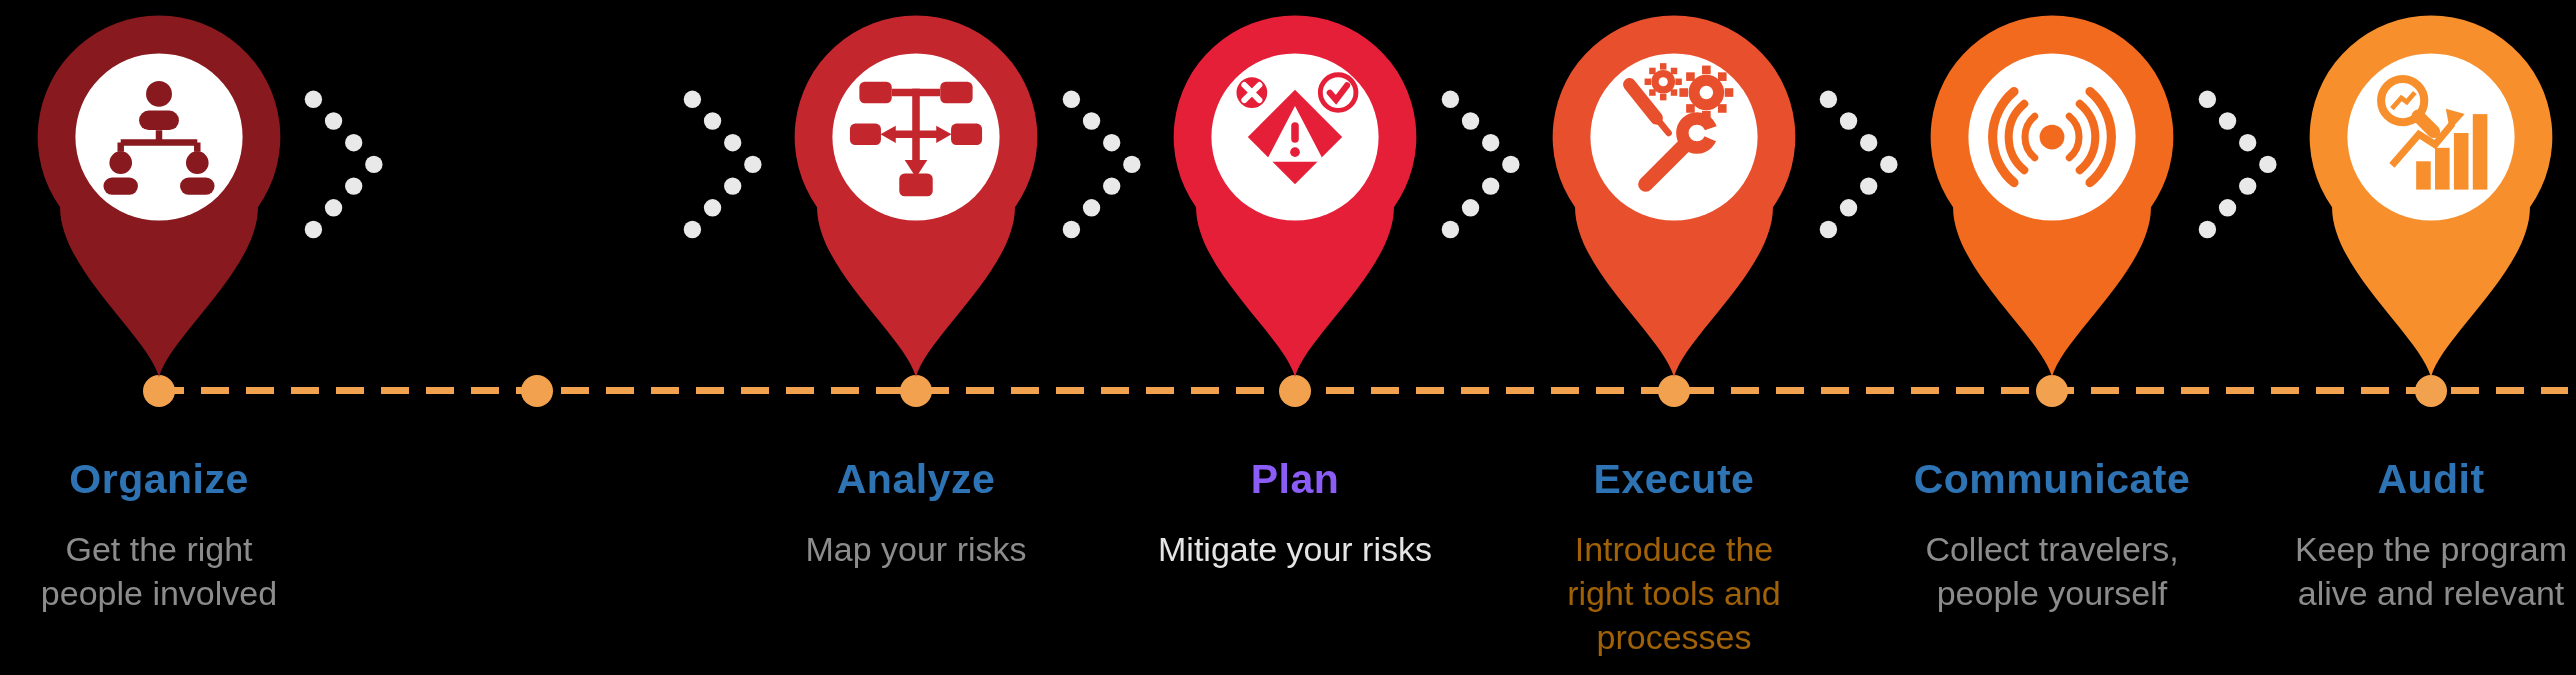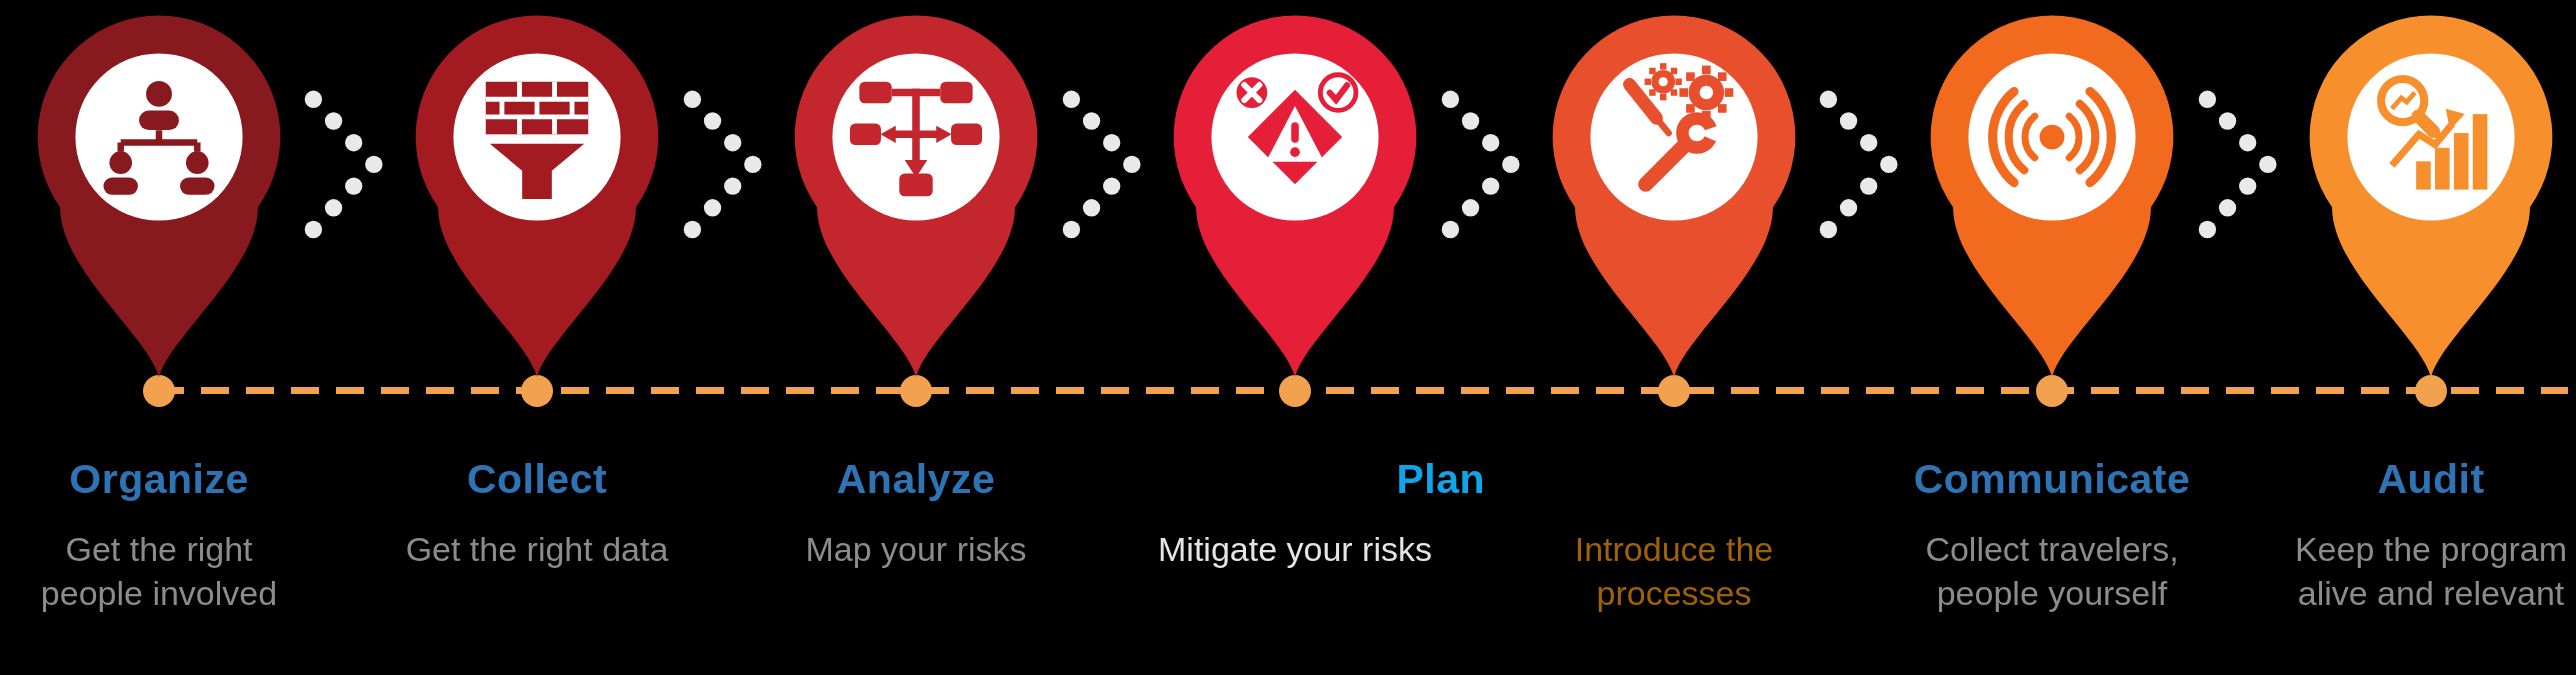--- a/index.html
+++ b/index.html
@@ -44,35 +44,20 @@
 <div class="timeline-dot" style="left: 127px; background: rgb(242, 161, 78);"></div>
     <div class="chevron" style="left: 285px;"><svg viewBox="0 0 60 100" width="93" height="155">
         <circle cx="8" cy="6" r="5.6" fill="#E9E9E9"></circle>
         <circle cx="21" cy="20" r="5.6" fill="#E9E9E9"></circle>
         <circle cx="34" cy="34" r="5.6" fill="#E9E9E9"></circle>
         <circle cx="47" cy="48" r="5.6" fill="#E9E9E9"></circle>
         <circle cx="34" cy="62" r="5.6" fill="#E9E9E9"></circle>
         <circle cx="21" cy="76" r="5.6" fill="#E9E9E9"></circle>
         <circle cx="8" cy="90" r="5.6" fill="#E9E9E9"></circle>
       </svg></div>
-  <div class="step" style="left: 331px;">
-    <div class="pin"><svg viewBox="0 0 100 135" width="270" height="364">
-    <path d="M50 135 C54 120 86.7 95 86.7 72 A45 45 0 1 0 13.3 72 C13.3 95 46 120 50 135 Z" fill="#A31B21"></path>
-    <circle cx="50" cy="46" r="31" fill="#fff"></circle>
-    <g>
-    <rect x="31" y="25.5" width="38" height="19.5" fill="#A31B21"></rect>
-    <path d="M31 32 H69 M31 38.5 H69 M43.5 25.5 V32 M56.5 25.5 V32 M37 32 V38.5 M50 32 V38.5 M63 32 V38.5 M43.5 38.5 V45 M56.5 38.5 V45" stroke="#fff" stroke-width="1.8" fill="none"></path>
-    <path d="M32.5 48.5 H67.5 L55.5 58.5 V69 H44.5 V58.5 Z" fill="#A31B21"></path>
-          </g>
-  </svg></div>
-    <div class="step-title" style="color: rgb(46, 116, 181);">Collect</div>
-    <div class="step-sub" style="color: rgb(140, 140, 140);">
-        <div>Get the right data</div>
-      </div>
-  </div>
 <div class="timeline-dot" style="left: 505px; background: rgb(242, 161, 78);"></div>
     <div class="chevron" style="left: 664px;"><svg viewBox="0 0 60 100" width="93" height="155">
         <circle cx="8" cy="6" r="5.6" fill="#E9E9E9"></circle>
         <circle cx="21" cy="20" r="5.6" fill="#E9E9E9"></circle>
         <circle cx="34" cy="34" r="5.6" fill="#E9E9E9"></circle>
         <circle cx="47" cy="48" r="5.6" fill="#E9E9E9"></circle>
         <circle cx="34" cy="62" r="5.6" fill="#E9E9E9"></circle>
         <circle cx="21" cy="76" r="5.6" fill="#E9E9E9"></circle>
         <circle cx="8" cy="90" r="5.6" fill="#E9E9E9"></circle>
       </svg></div>
@@ -115,21 +100,21 @@
     <polygon points="50,28.5 67.5,46 50,63.5 32.5,46" fill="#E61F39"></polygon>
     <polygon points="50,34.5 60.8,55.2 39.2,55.2" fill="#fff"></polygon>
     <rect x="48.6" y="40.5" width="2.8" height="7.6" rx="1.4" fill="#E61F39"></rect>
     <circle cx="50" cy="51.6" r="1.8" fill="#E61F39"></circle>
     <circle cx="34" cy="29.5" r="6.6" fill="#E61F39" stroke="#fff" stroke-width="1.8"></circle>
     <path d="M31.2 26.7 L36.8 32.3 M36.8 26.7 L31.2 32.3" stroke="#fff" stroke-width="2.2" stroke-linecap="round"></path>
     <circle cx="66" cy="29.5" r="6.6" fill="#fff" stroke="#E61F39" stroke-width="1.8"></circle>
     <path d="M62.9 29.6 L65.2 32.2 L69.3 26.8" stroke="#E61F39" stroke-width="2.3" stroke-linecap="round" fill="none"></path>
           </g>
   </svg></div>
-    <div class="step-title" style="color: #0ea5e9; text-align: right;">Plan</div>
+    <div class="step-title" style="color: #8b5cf6;">Plan</div>
     <div class="step-sub" style="color: #e5e5e5;">
         <div>Mitigate your risks</div>
       </div>
   </div>
 <div class="timeline-dot" style="left: 1263px; background: rgb(242, 161, 78);"></div>
     <div class="chevron" style="left: 1422px;"><svg viewBox="0 0 60 100" width="93" height="155">
         <circle cx="8" cy="6" r="5.6" fill="#E9E9E9"></circle>
         <circle cx="21" cy="20" r="5.6" fill="#E9E9E9"></circle>
         <circle cx="34" cy="34" r="5.6" fill="#E9E9E9"></circle>
         <circle cx="47" cy="48" r="5.6" fill="#E9E9E9"></circle>
@@ -162,22 +147,24 @@
             <rect x="44.8" y="30.0" width="2.4" height="2.4" fill="#E8502D"></rect>
             <rect x="40.8" y="28.3" width="2.4" height="2.4" fill="#E8502D"></rect>
             <rect x="39.1" y="24.3" width="2.4" height="2.4" fill="#E8502D"></rect>
             <rect x="40.8" y="20.3" width="2.4" height="2.4" fill="#E8502D"></rect>
             <rect x="44.8" y="18.6" width="2.4" height="2.4" fill="#E8502D"></rect>
             <rect x="48.8" y="20.3" width="2.4" height="2.4" fill="#E8502D"></rect>
             <circle cx="46" cy="25.5" r="4.4" fill="#E8502D"></circle>
             <circle cx="46" cy="25.5" r="1.7" fill="#fff"></circle>
           </g>
   </svg></div>
+    <div class="step-title" style="color: rgb(46, 116, 181);">Execute</div>
     <div class="step-sub" style="color: #a16207;">
         <div>Introduce the</div>
+        <div>right tools and</div>
         <div>processes</div>
       </div>
   </div>
 <div class="timeline-dot" style="left: 1642px; background: rgb(242, 161, 78);"></div>
     <div class="chevron" style="left: 1800px;"><svg viewBox="0 0 60 100" width="93" height="155">
         <circle cx="8" cy="6" r="5.6" fill="#E9E9E9"></circle>
         <circle cx="21" cy="20" r="5.6" fill="#E9E9E9"></circle>
         <circle cx="34" cy="34" r="5.6" fill="#E9E9E9"></circle>
         <circle cx="47" cy="48" r="5.6" fill="#E9E9E9"></circle>
         <circle cx="34" cy="62" r="5.6" fill="#E9E9E9"></circle>

